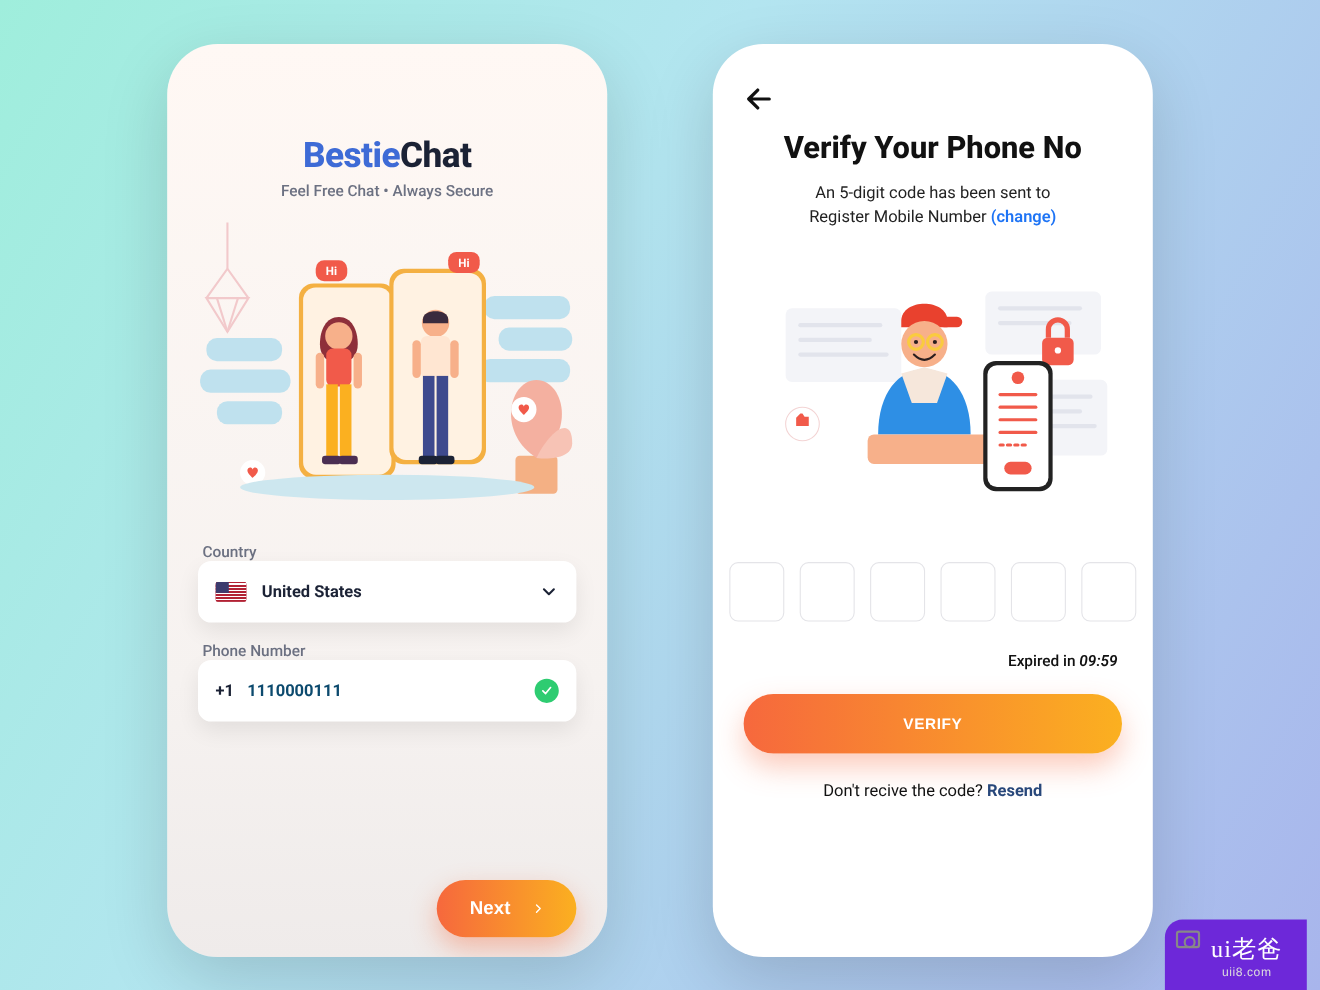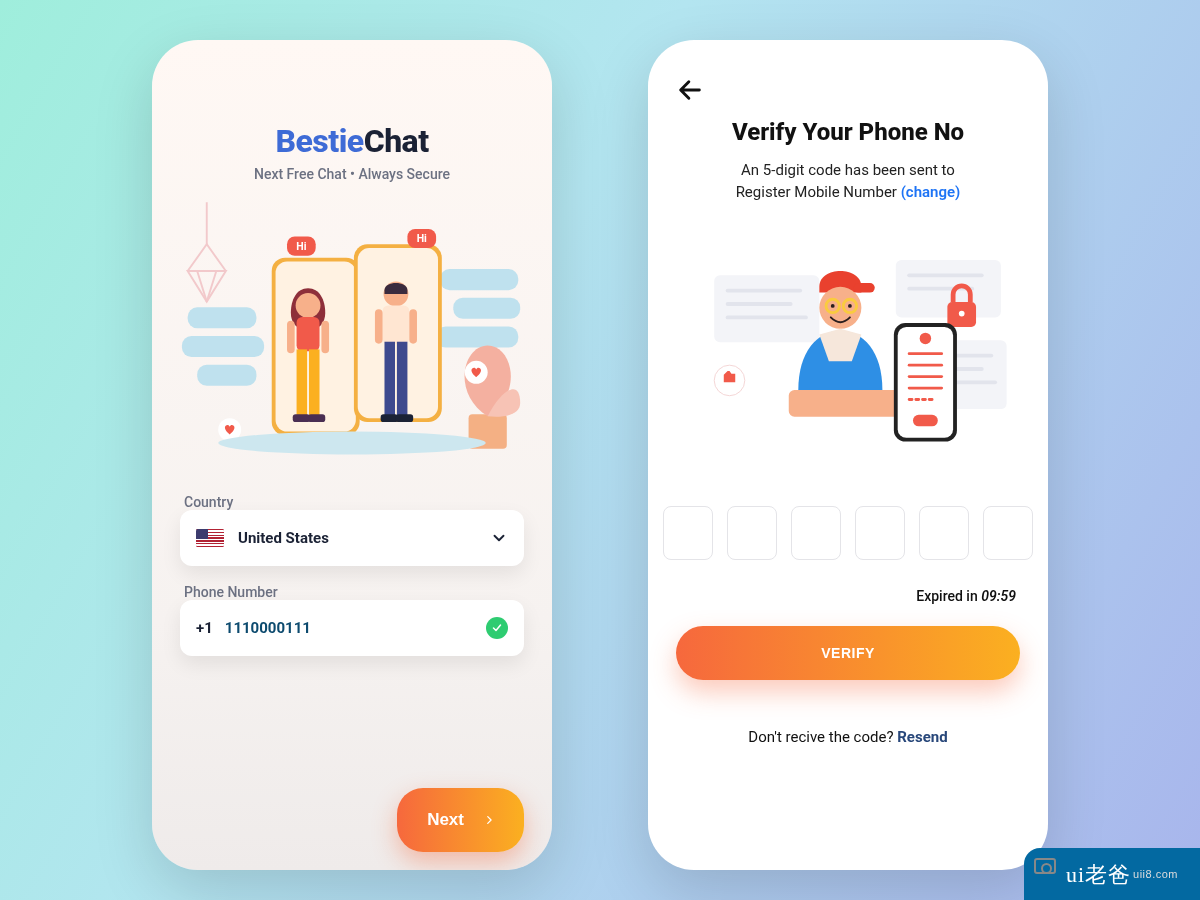--- a/index.html
+++ b/index.html
@@ -46,74 +46,74 @@
   .flag { width: 28px; height: 18px; border-radius: 2px; margin-right: 14px; position: relative; overflow: hidden; background:#B22234;}
   .flag::before{content:"";position:absolute;inset:0;background:repeating-linear-gradient(#B22234 0 1.4px,#fff 1.4px 2.8px);}
   .flag::after{content:"";position:absolute;left:0;top:0;width:12px;height:10px;background:#3C3B6E;}
   .field-text { font-size: 15px; font-weight: 700; color: #1B2235; flex:1; }
   .chev { width: 18px; height: 18px; }
   .dialcode { font-size: 15px; font-weight: 700; color:#1B2235; margin-right: 12px; }
   .phone-input { flex:1; border:none; outline:none; font-size:15px; font-weight:700; color:#0c4a6e; font-family:inherit; background:transparent; }
   .check-badge { width:22px; height:22px; border-radius:50%; background:#2ECC71; display:flex; align-items:center; justify-content:center; }
   .next-btn {
     position:absolute; right:28px; bottom:18px;
-    height:64px; padding:0 30px; border-radius:26px;
+    height:52px; padding:0 30px; border-radius:26px;
     background:linear-gradient(90deg,#F6683D,#FBB020);
     color:#fff; font-weight:700; font-size:17px;
     display:flex; align-items:center; gap:20px;
     box-shadow:0 10px 24px rgba(246,104,61,0.4);
     border:none;
   }
 
   
   .phone.verify { background:#fff; padding: 36px 28px 0; }
   .back { width:28px; height:28px; margin-bottom:14px; }
-  .vtitle { text-align:center; font-size:24px; font-weight:800; color:#111; }
+  .vtitle { text-align:center; font-size:28px; font-weight:800; color:#111; }
   .vsub { text-align:center; font-size:15px; color:#222; margin-top:14px; line-height:1.45; }
   .vsub .change { color:#1E74F5; font-weight:600; }
   .v-illus-wrap { height:250px; margin-top:18px; position:relative; }
   .otp-row { display:flex; gap:14px; justify-content:center; margin-top:34px; }
   .otp {
     width:50px; height:54px; border:1px solid #E4E4E8; border-radius:8px;
     text-align:center; font-size:20px; outline:none; background:#fff;
   }
   .expiry { text-align:right; font-size:14px; color:#111; font-weight:500; margin-top:28px; padding-right:4px;}
   .expiry .time{font-weight:600;font-style:italic;}
   .verify-btn {
     width:100%; height:54px; border-radius:28px; border:none;
     background:linear-gradient(90deg,#F6683D,#FBB020);
     color:#fff; font-weight:700; font-size:14px; letter-spacing:0.5px;
     margin-top:22px; box-shadow:0 12px 26px rgba(246,104,61,0.35);
   }
-  .resend-line { text-align:center; font-size:15px; color:#111; margin-top:48px; }
+  .resend-line { text-align:center; font-size:15px; color:#111; margin-top:25px; }
   .resend-line .rs { color:#28477A; font-weight:700; }
 
   
   .wm {
-    position:absolute; right:0; bottom:0;
-    background:#0369a1; color:#fff;
+    position:absolute; right:12px; bottom:0;
+    background:#6d28d9; color:#fff;
     border-top-left-radius:16px;
     padding:12px 22px 10px 42px;
-    display:flex; flex-direction:row; align-items:center; gap:2px;
+    display:flex; flex-direction:column; align-items:center; gap:2px;
     font-family: serif;
   }
   .wm-cam{position:absolute;left:10px;top:10px;width:22px;height:16px;border:2px solid #888;border-radius:3px;}
   .wm-cam::before{content:"";position:absolute;left:5px;top:3px;width:7px;height:7px;border:2px solid #888;border-radius:50%;}
   .wm-big{font-size:22px; letter-spacing:1px;}
   .wm-url{font-size:11px; font-family:sans-serif; letter-spacing:0.5px; margin-top:-2px; color:#ddd;}
 </style>
 </head>
 <body>
 
 <div class="phone login">
   <div class="brand">
     <div class="brand-title">
       <span class="part1">Bestie</span><span class="part2">Chat</span>
     </div>
-    <div class="brand-tagline">Next Free Chat • Always Secure</div>
+    <div class="brand-tagline">Feel Free Chat • Always Secure</div>
   </div>
 
   <div class="illus-wrap">
     <svg viewBox="0 0 360 280" width="100%" height="100%">
 
       <g fill="#BFE1EE">
         <rect x="8" y="110" rx="10" width="72" height="22"></rect>
         <rect x="2" y="140" rx="10" width="86" height="22"></rect>
         <rect x="18" y="170" rx="10" width="62" height="22"></rect>
         <rect x="272" y="70" rx="10" width="82" height="22"></rect>

